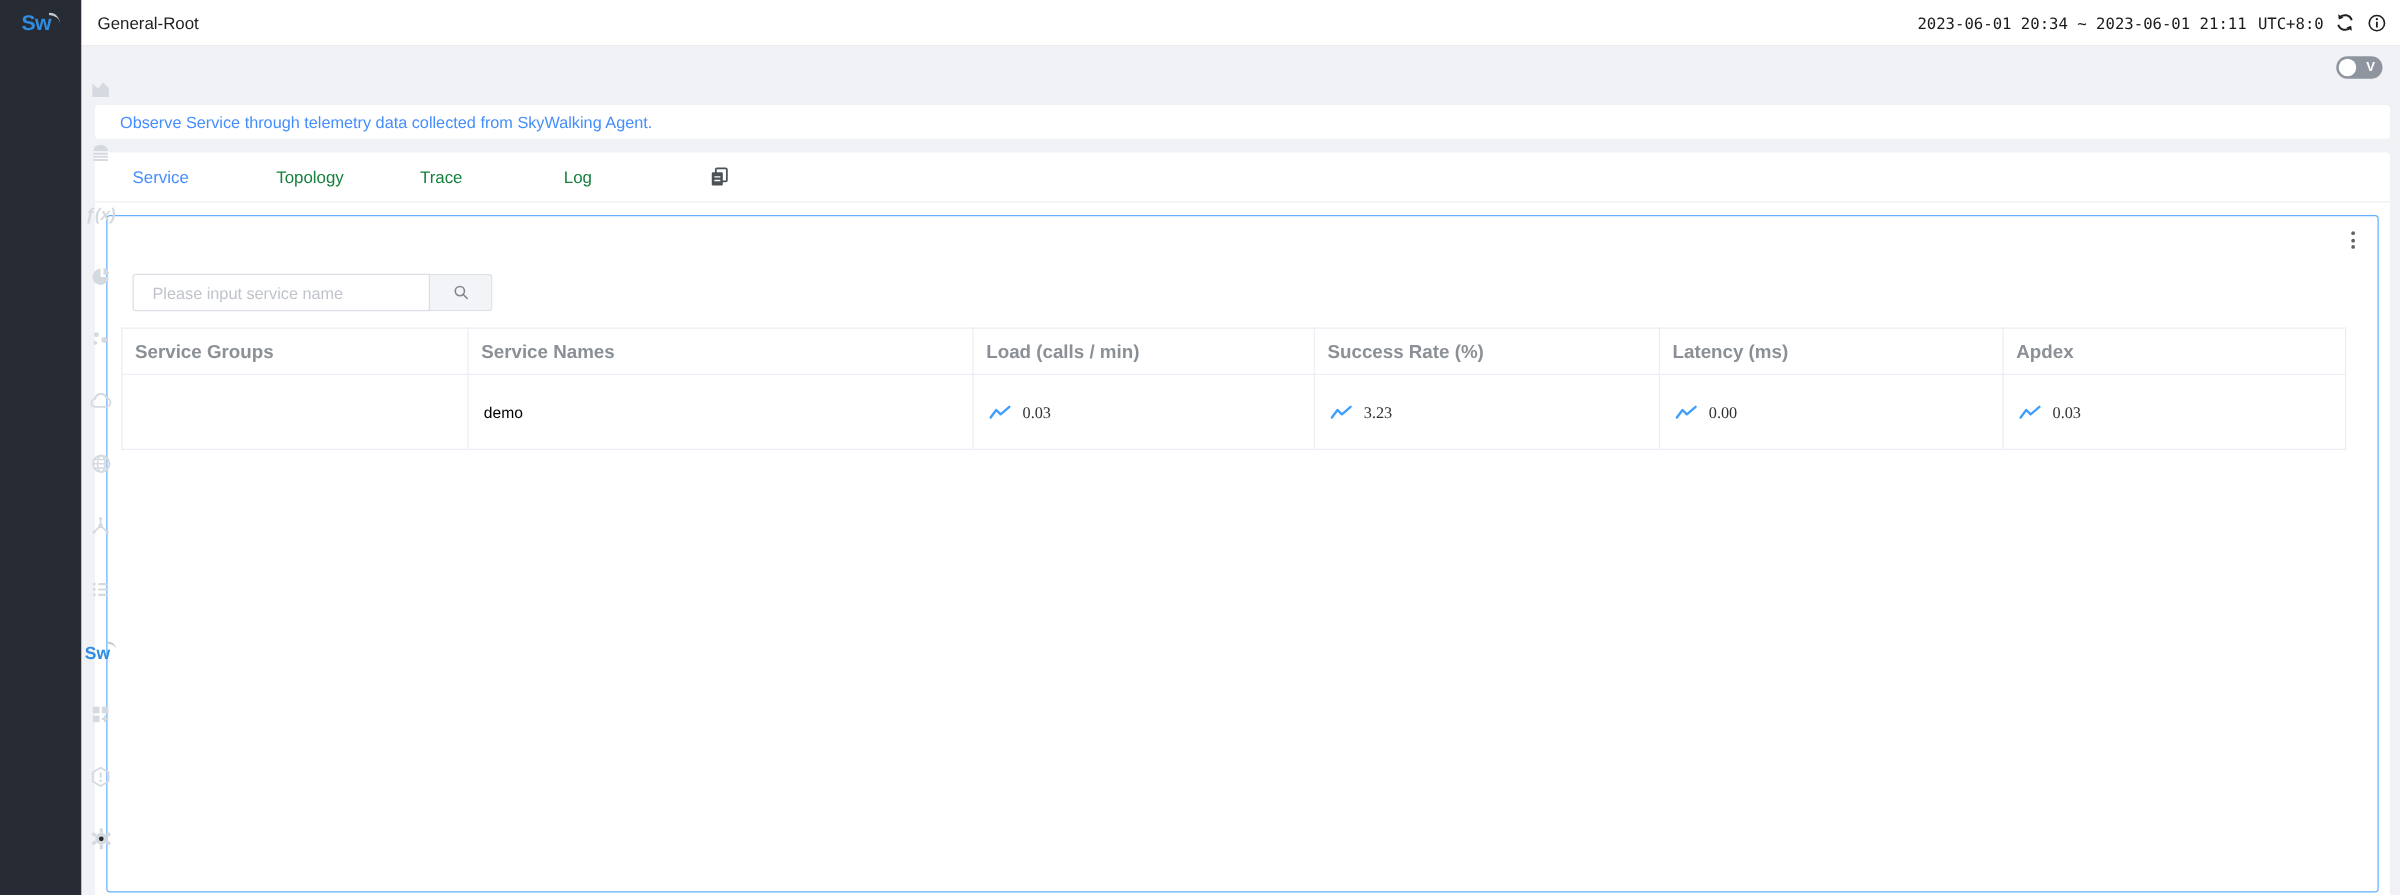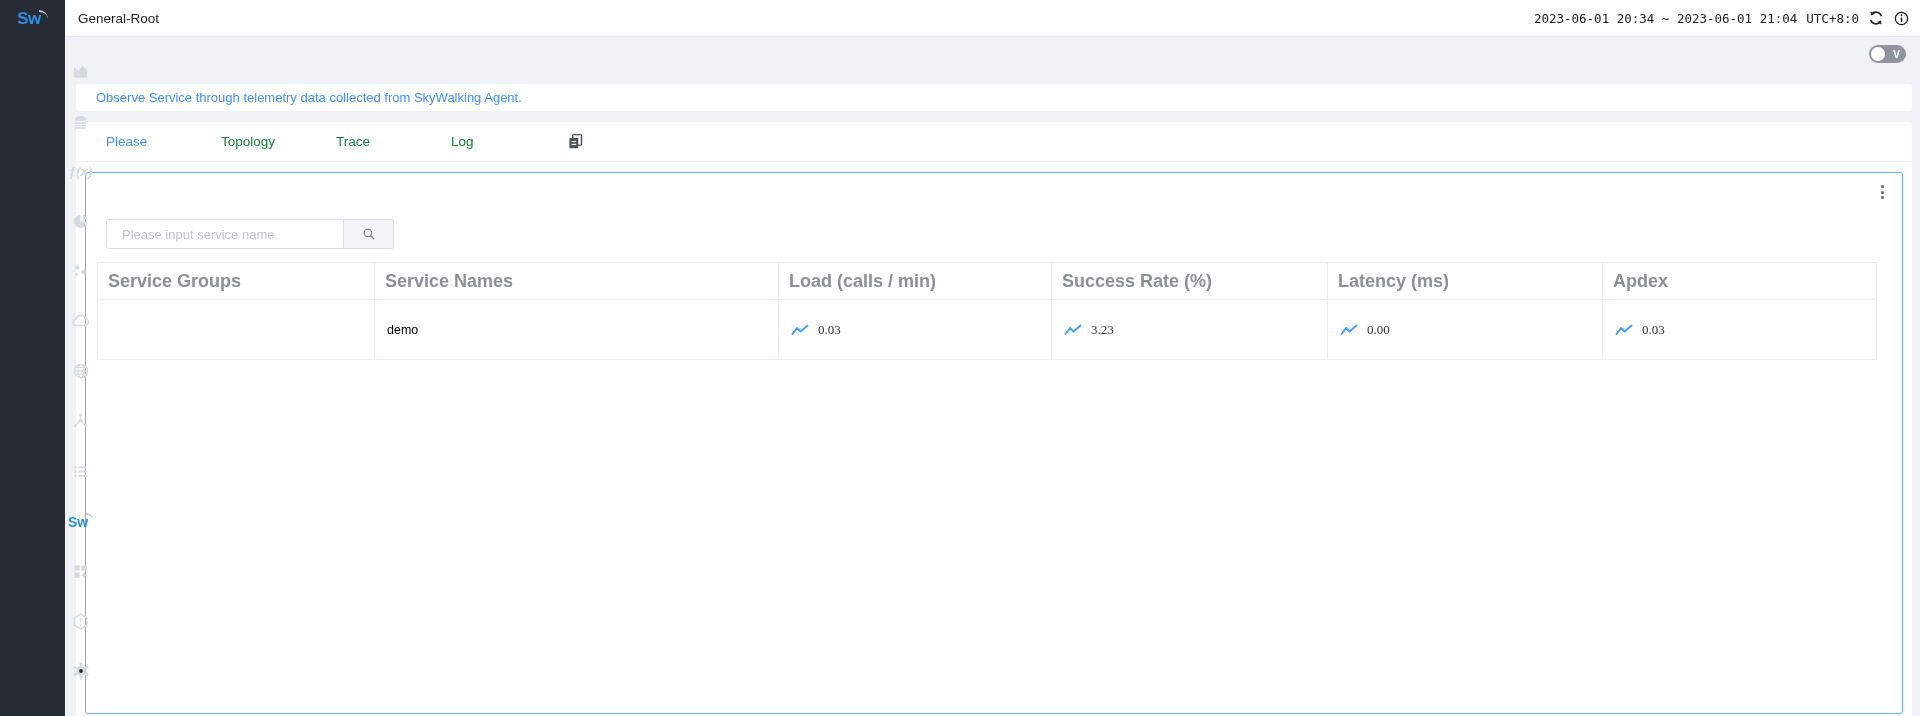--- a/index.html
+++ b/index.html
@@ -46,21 +46,21 @@
   .kebab i { width:3px; height:3px; border-radius:50%; background:#606266; }
 
   .search-row { position:absolute; top:46px; left:20px; display:flex; }
   .search-input { width:238px; height:30px; border:1px solid #dcdfe6; border-radius:3px 0 0 3px; padding:0 15px; font-size:13px; color:#404040; outline:none; font-family:"Liberation Sans", sans-serif; }
   .search-input::placeholder { color:#bfc4cc; }
   .search-btn { width:50px; height:30px; border:1px solid #dcdfe6; border-left:none; border-radius:0 3px 3px 0; background:#f2f4f7; display:flex; align-items:center; justify-content:center; cursor:pointer; }
 
   .table-wrap { position:absolute; top:89px; left:11px; right:27px; }
   table { width:100%; border-collapse:collapse; table-layout:fixed; }
   th, td { border:1px solid #ebeef5; text-align:left; }
-  th { height:37px; padding:0 10px; font-size:18px; color:#8b9096; font-weight:bold; background:#ffffff; }
+  th { height:37px; padding:0 10px; font-size:15px; color:#8b9096; font-weight:bold; background:#ffffff; }
   td { height:60px; padding:0 12px; font-size:13px; color:#333; }
   .link { color:#000000; font-size:12.5px; cursor:pointer; text-decoration:none; }
   .metric { display:flex; align-items:center; gap:9px;font-family:Liberation Serif, serif; }
   .metric svg { flex:0 0 auto; cursor:pointer; }
 </style>
 </head>
 <body>
 
 <div class="app">
 
@@ -166,21 +166,21 @@
             </g>
             <circle cx="10" cy="10" r="1.9" fill="#272c34"></circle>
           </svg>
       </div>
     </nav>
   </aside>
 
   <header class="header">
     <span class="header-title">General-Root</span>
     <div class="header-right">
-      <span class="time-text">2023-06-01 20:34 ~ 2023-06-01 21:04</span>
+      <span class="time-text">2023-06-01 20:34 ~ 2023-06-01 21:11</span>
       <span class="time-text">UTC+8:0</span>
       <span class="icon-btn">
         <svg width="16" height="16" viewBox="0 0 16 16">
             <path d="M13.4 6.2A5.7 5.7 0 0 0 3.5 4.3" fill="none" stroke="#1f1f1f" stroke-width="1.6"></path>
             <polygon points="2.5,1.4 3.1,5.5 6.8,4.1" fill="#1f1f1f"></polygon>
             <path d="M2.6 9.8a5.7 5.7 0 0 0 9.9 1.9" fill="none" stroke="#1f1f1f" stroke-width="1.6"></path>
             <polygon points="13.5,14.6 12.9,10.5 9.2,11.9" fill="#1f1f1f"></polygon>
           </svg>
       </span>
       <span class="icon-btn">
@@ -202,21 +202,21 @@
       </div>
     </div>
 
     <div class="banner">
       <span class="banner-text">Observe Service through telemetry data collected from SkyWalking Agent.</span>
     </div>
 
     <section class="card">
 
       <div class="tabs">
-        <span class="tab active">Please</span>
+        <span class="tab active">Service</span>
         <span class="tab">Topology</span>
         <span class="tab">Trace</span>
         <span class="tab">Log</span>
         <span class="tab-copy">
           <svg width="19" height="19" viewBox="0 0 20 20">
               <rect x="7" y="2.8" width="9.3" height="11" rx="1" fill="none" stroke="#4c5257" stroke-width="1.5"></rect>
               <rect x="3.6" y="6.2" width="9.3" height="11" rx="1" fill="#4c5257"></rect>
               <line x1="5.8" y1="10" x2="10.8" y2="10" stroke="#ffffff" stroke-width="1.2"></line>
               <line x1="5.8" y1="13" x2="10.8" y2="13" stroke="#ffffff" stroke-width="1.2"></line>
             </svg>

